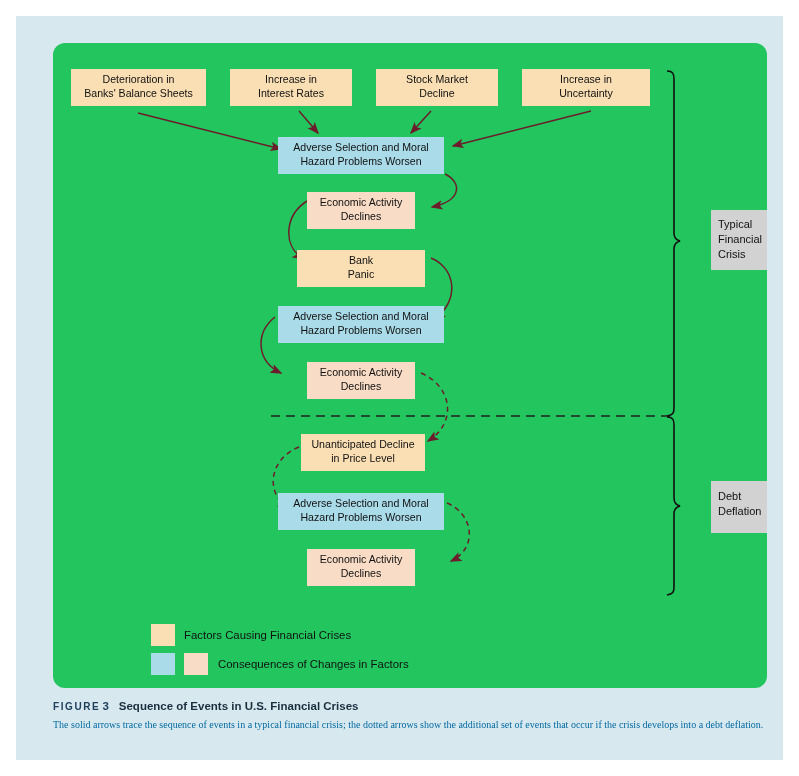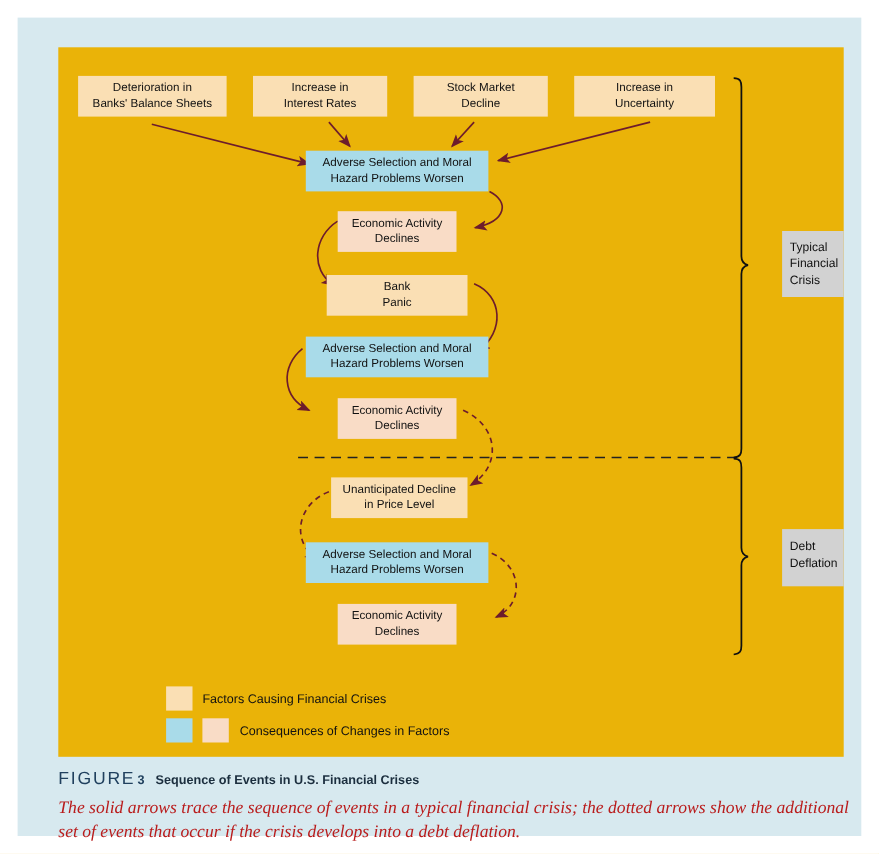--- a/index.html
+++ b/index.html
@@ -28,21 +28,22 @@
     height: 744px;
     background: #d7e9ef;
   }
   
   #plate {
     position: absolute;
     left: 37px;
     top: 27px;
     width: 714px;
     height: 645px;
-    background: #eab308;
+    background: #22c55e;
+    border-radius: 12px;
   }
   #figure-svg {
     position: absolute;
     left: 0;
     top: 0;
   }
   
   #caption {
     position: absolute;
     left: 37px;
@@ -50,45 +51,44 @@
     width: 730px;
   }
   .fig-line {
     font-family: "Liberation Sans", sans-serif;
     font-size: 11.5px;
     color: #1c3f5c;
     margin: 0 0 6px 0;
     white-space: nowrap;
   }
   .fig-tag {
-    font-weight: normal;
+    font-weight: bold;
     letter-spacing: 1.6px;
     color: #20405e;
-    font-size: 16px;
+    font-size: 10px;
   }
   .fig-num {
     font-weight: bold;
     color: #20405e;
     font-size: 11.5px;
     margin-left: 2px;
   }
   .fig-title {
     margin-left: 10px;
     color: #1b2e3e;
     font-size: 11.5px;
     font-weight: bold;
   }
   .fig-desc {
     font-family: "Liberation Serif", serif;
-    font-size: 16px;
+    font-size: 10px;
     line-height: 1.36;
-    color: #b91c1c;
+    color: #0369a1;
     margin: 0;
     max-width: 722px;
-    font-style: italic;
   }
   
   text {
     font-family: "Liberation Sans", sans-serif;
     fill: #111111;
   }
   .box-label {
     font-size: 10.6px;
   }
   .bracket-label {

